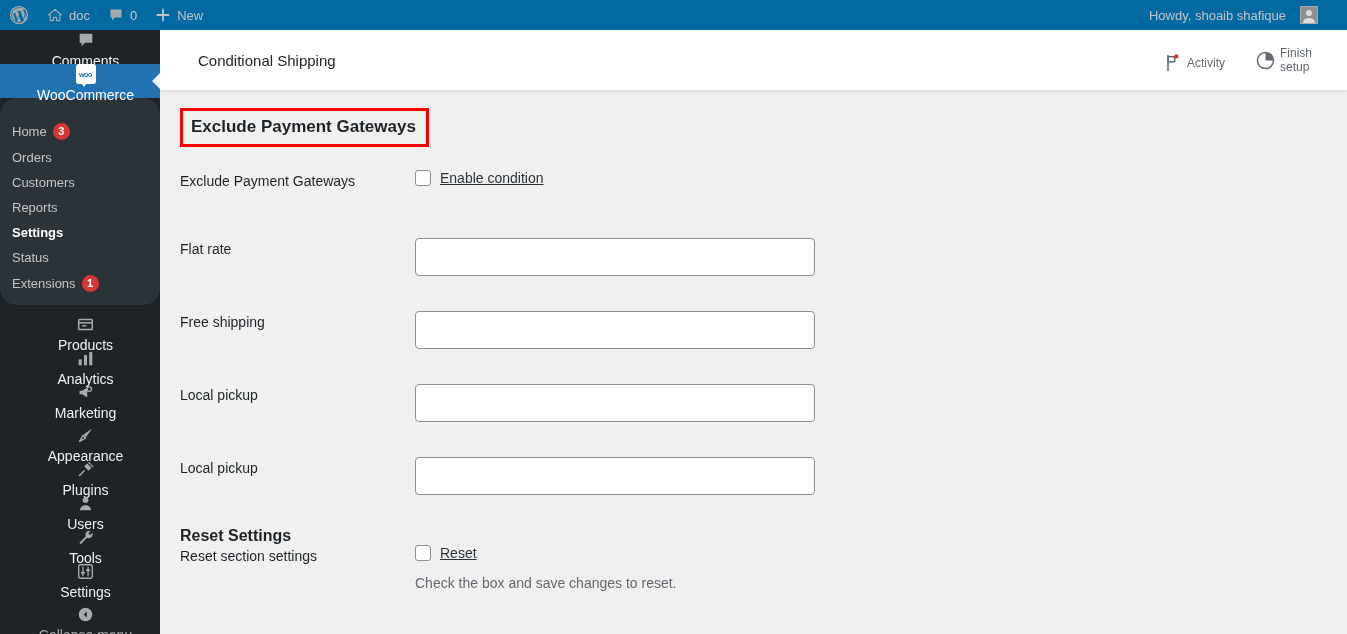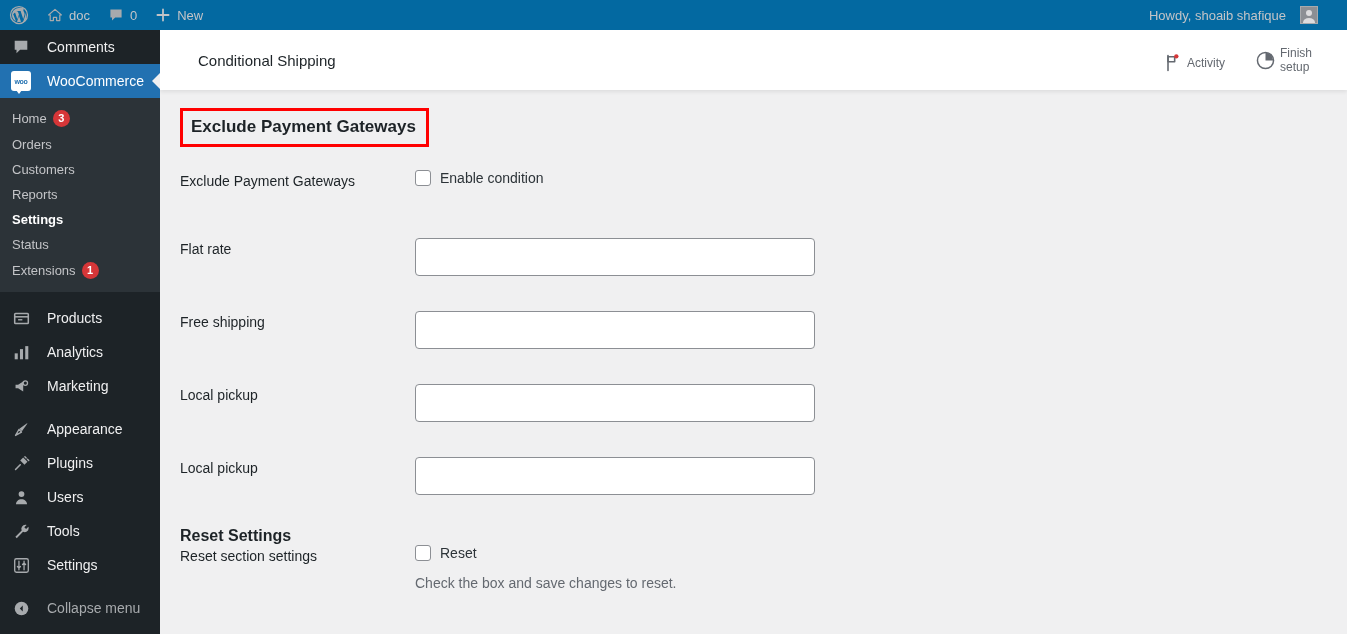--- a/index.html
+++ b/index.html
@@ -49,26 +49,27 @@
   #sidebar {
     position: absolute; top: 0; left: 0;
     width: 160px; height: 634px;
     background: #1d2327;
     z-index: 30;
     padding-top: 30px;
     font-size: 14px;
   }
   .menu-row {
     display: flex; align-items: center;
-    gap: 16px;
+    gap: 3px;
     height: 34px;
     padding: 0 0 0 11px;
     color: #f0f0f1;
     cursor: pointer;
     position: relative;
+    flex-direction: column;
   }
   .menu-row .mi { width: 20px; height: 20px; flex: 0 0 20px; display: flex; align-items: center; justify-content: center; color: #a7aaad; }
   .menu-row.current {
     background: #2271b1; color: #fff; font-weight: 400;
   }
   .menu-row.current .mi { color: #fff; }
   .menu-row.current::after {
     content: ""; position: absolute; right: 0; top: 50%;
     transform: translateY(-50%);
     border-style: solid; border-width: 8px 8px 8px 0;
@@ -82,21 +83,21 @@
     font-size: 7px; font-weight: bold; letter-spacing: -0.3px;
     position: relative;
   }
   .woo-badge::after {
     content:""; position:absolute; bottom:-3px; left:5px;
     border-style: solid; border-width: 4px 3px 0 3px;
     border-color: #fff transparent transparent transparent;
   }
 
   
-  #submenu { background: #2c3338; padding: 7px 0 8px 0; }
+  #submenu { background: #2c3338; padding: 20px 0 8px 0; border-radius: 17px; }
   .sub-row {
     display: flex; align-items: center; gap: 6px;
     padding: 5px 0 5px 12px;
     color: #c3c4c7; font-size: 13px; cursor: pointer;
   }
   .sub-row.active { color: #fff; font-weight: bold; }
   .count-badge {
     display: inline-flex; align-items: center; justify-content: center;
     min-width: 17px; height: 17px; padding: 0 5px;
     border-radius: 9px; background: #d63638; color: #fff;
@@ -148,21 +149,21 @@
     width: 235px; flex: 0 0 235px;
     font-size: 14px; color: #1d2327;
     padding-top: 3px;
   }
   .form-field { flex: 1; }
   .cb-line { display: flex; align-items: center; gap: 9px; cursor: pointer; }
   .cbx {
     width: 16px; height: 16px; border: 1px solid #8c8f94;
     border-radius: 3px; background: #fff; flex: 0 0 16px;
   }
-  .cb-label { font-size: 14px; color: #2c3338; }
+  .cb-label { font-size: 14px; color: #2c3338; text-decoration: underline; }
   .txt-input {
     width: 400px; height: 38px;
     border: 1px solid #8c8f94; border-radius: 4px;
     background: #fff;
     font-family: "Liberation Sans", sans-serif;
     font-size: 14px; color: #2c3338;
     padding: 0 8px;
     outline: none;
   }
   .help-text { font-size: 14px; color: #646970; }

